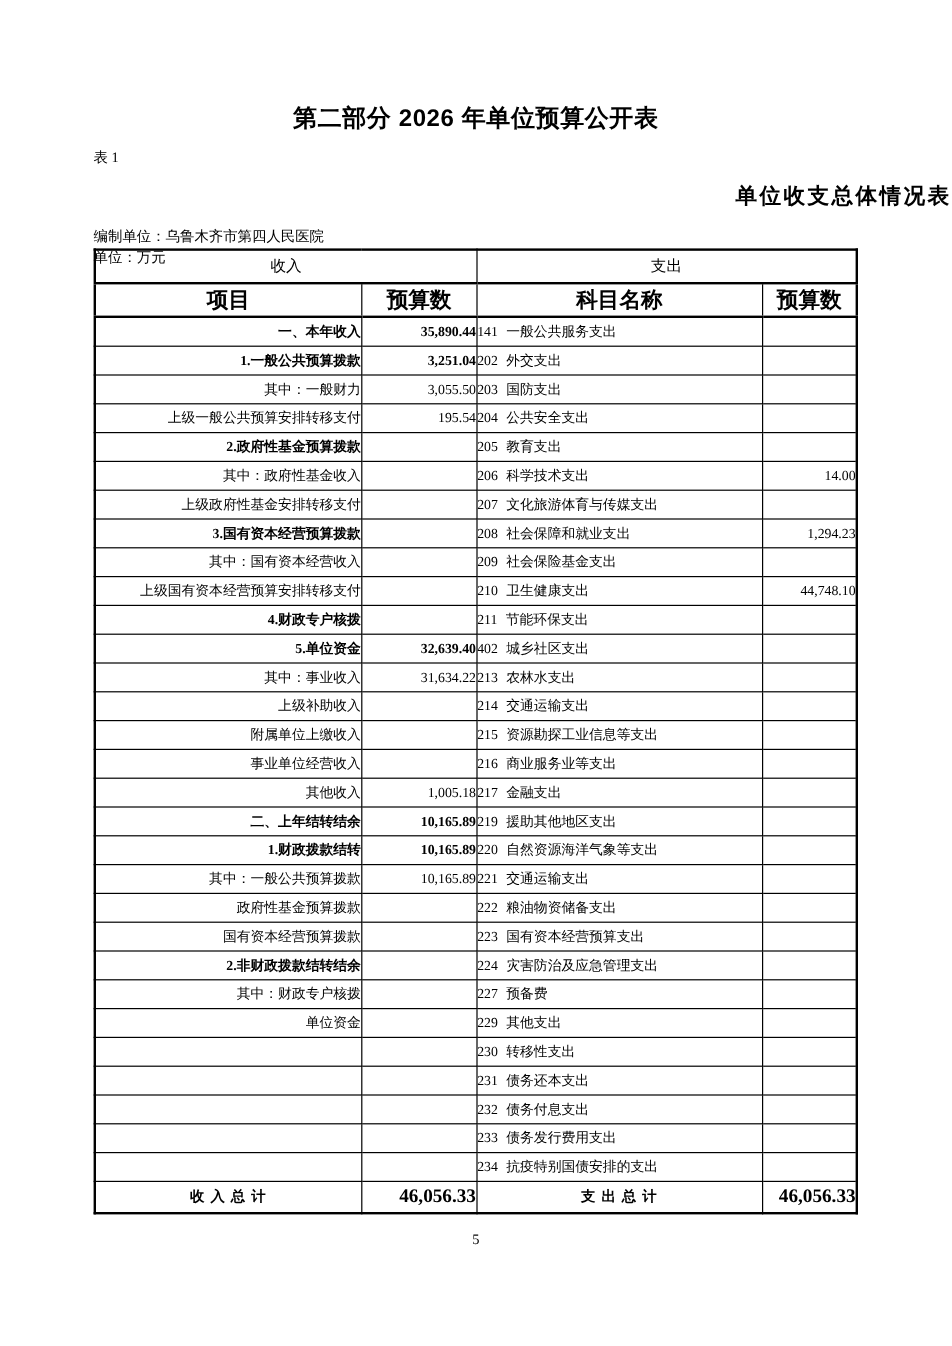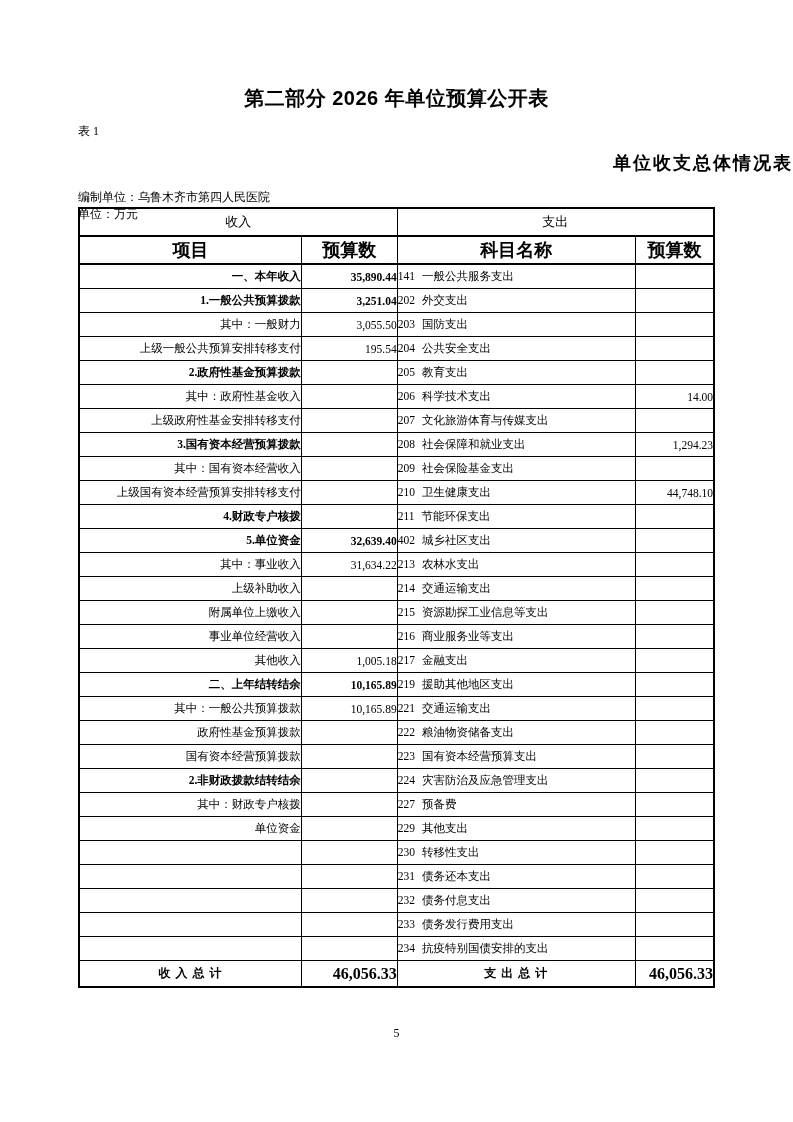--- a/index.html
+++ b/index.html
@@ -202,20 +202,26 @@
         <td class="c-subj"><span class="code">217</span><span class="subj-name">金融支出</span></td>
         <td class="c-num"></td>
       </tr>
       <tr>
         <td class="c-item b">二、上年结转结余</td>
         <td class="c-num b">10,165.89</td>
         <td class="c-subj"><span class="code">219</span><span class="subj-name">援助其他地区支出</span></td>
         <td class="c-num"></td>
       </tr>
       <tr>
+        <td class="c-item b">1.财政拨款结转</td>
+        <td class="c-num b">10,165.89</td>
+        <td class="c-subj"><span class="code">220</span><span class="subj-name">自然资源海洋气象等支出</span></td>
+        <td class="c-num"></td>
+      </tr>
+      <tr>
         <td class="c-item">其中：一般公共预算拨款</td>
         <td class="c-num">10,165.89</td>
         <td class="c-subj"><span class="code">221</span><span class="subj-name">交通运输支出</span></td>
         <td class="c-num"></td>
       </tr>
       <tr>
         <td class="c-item ind">政府性基金预算拨款</td>
         <td class="c-num"></td>
         <td class="c-subj"><span class="code">222</span><span class="subj-name">粮油物资储备支出</span></td>
         <td class="c-num"></td>

